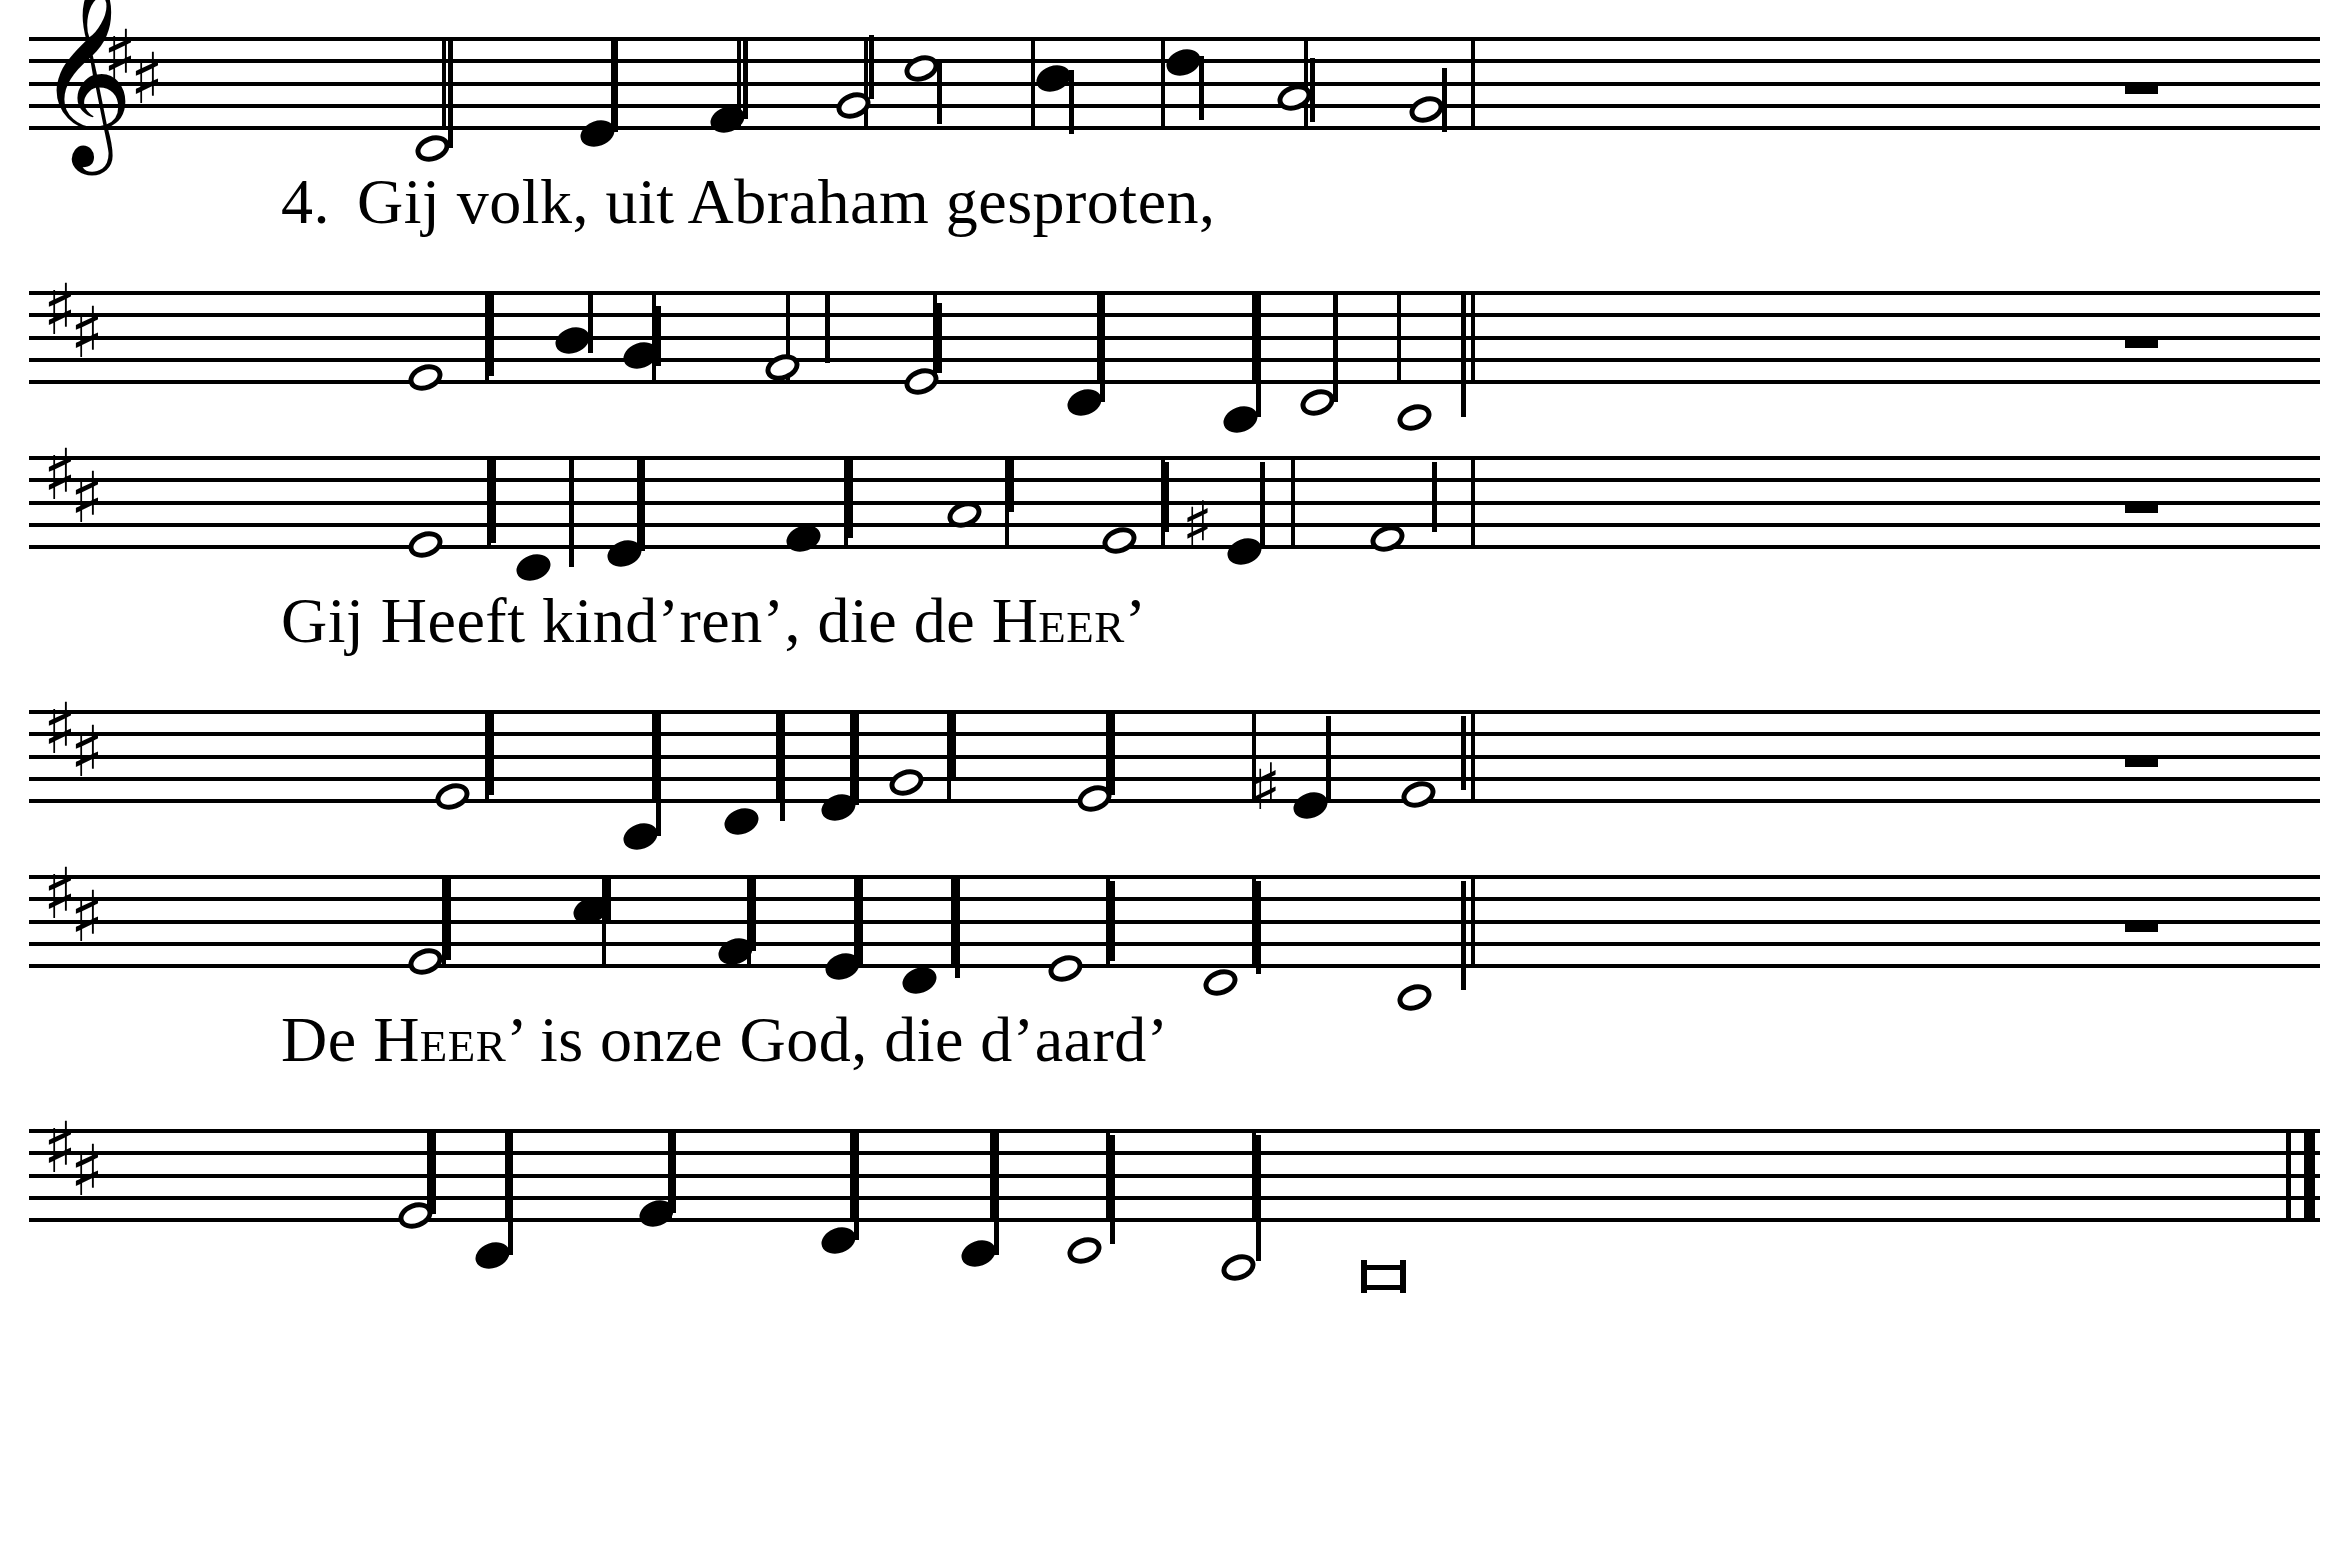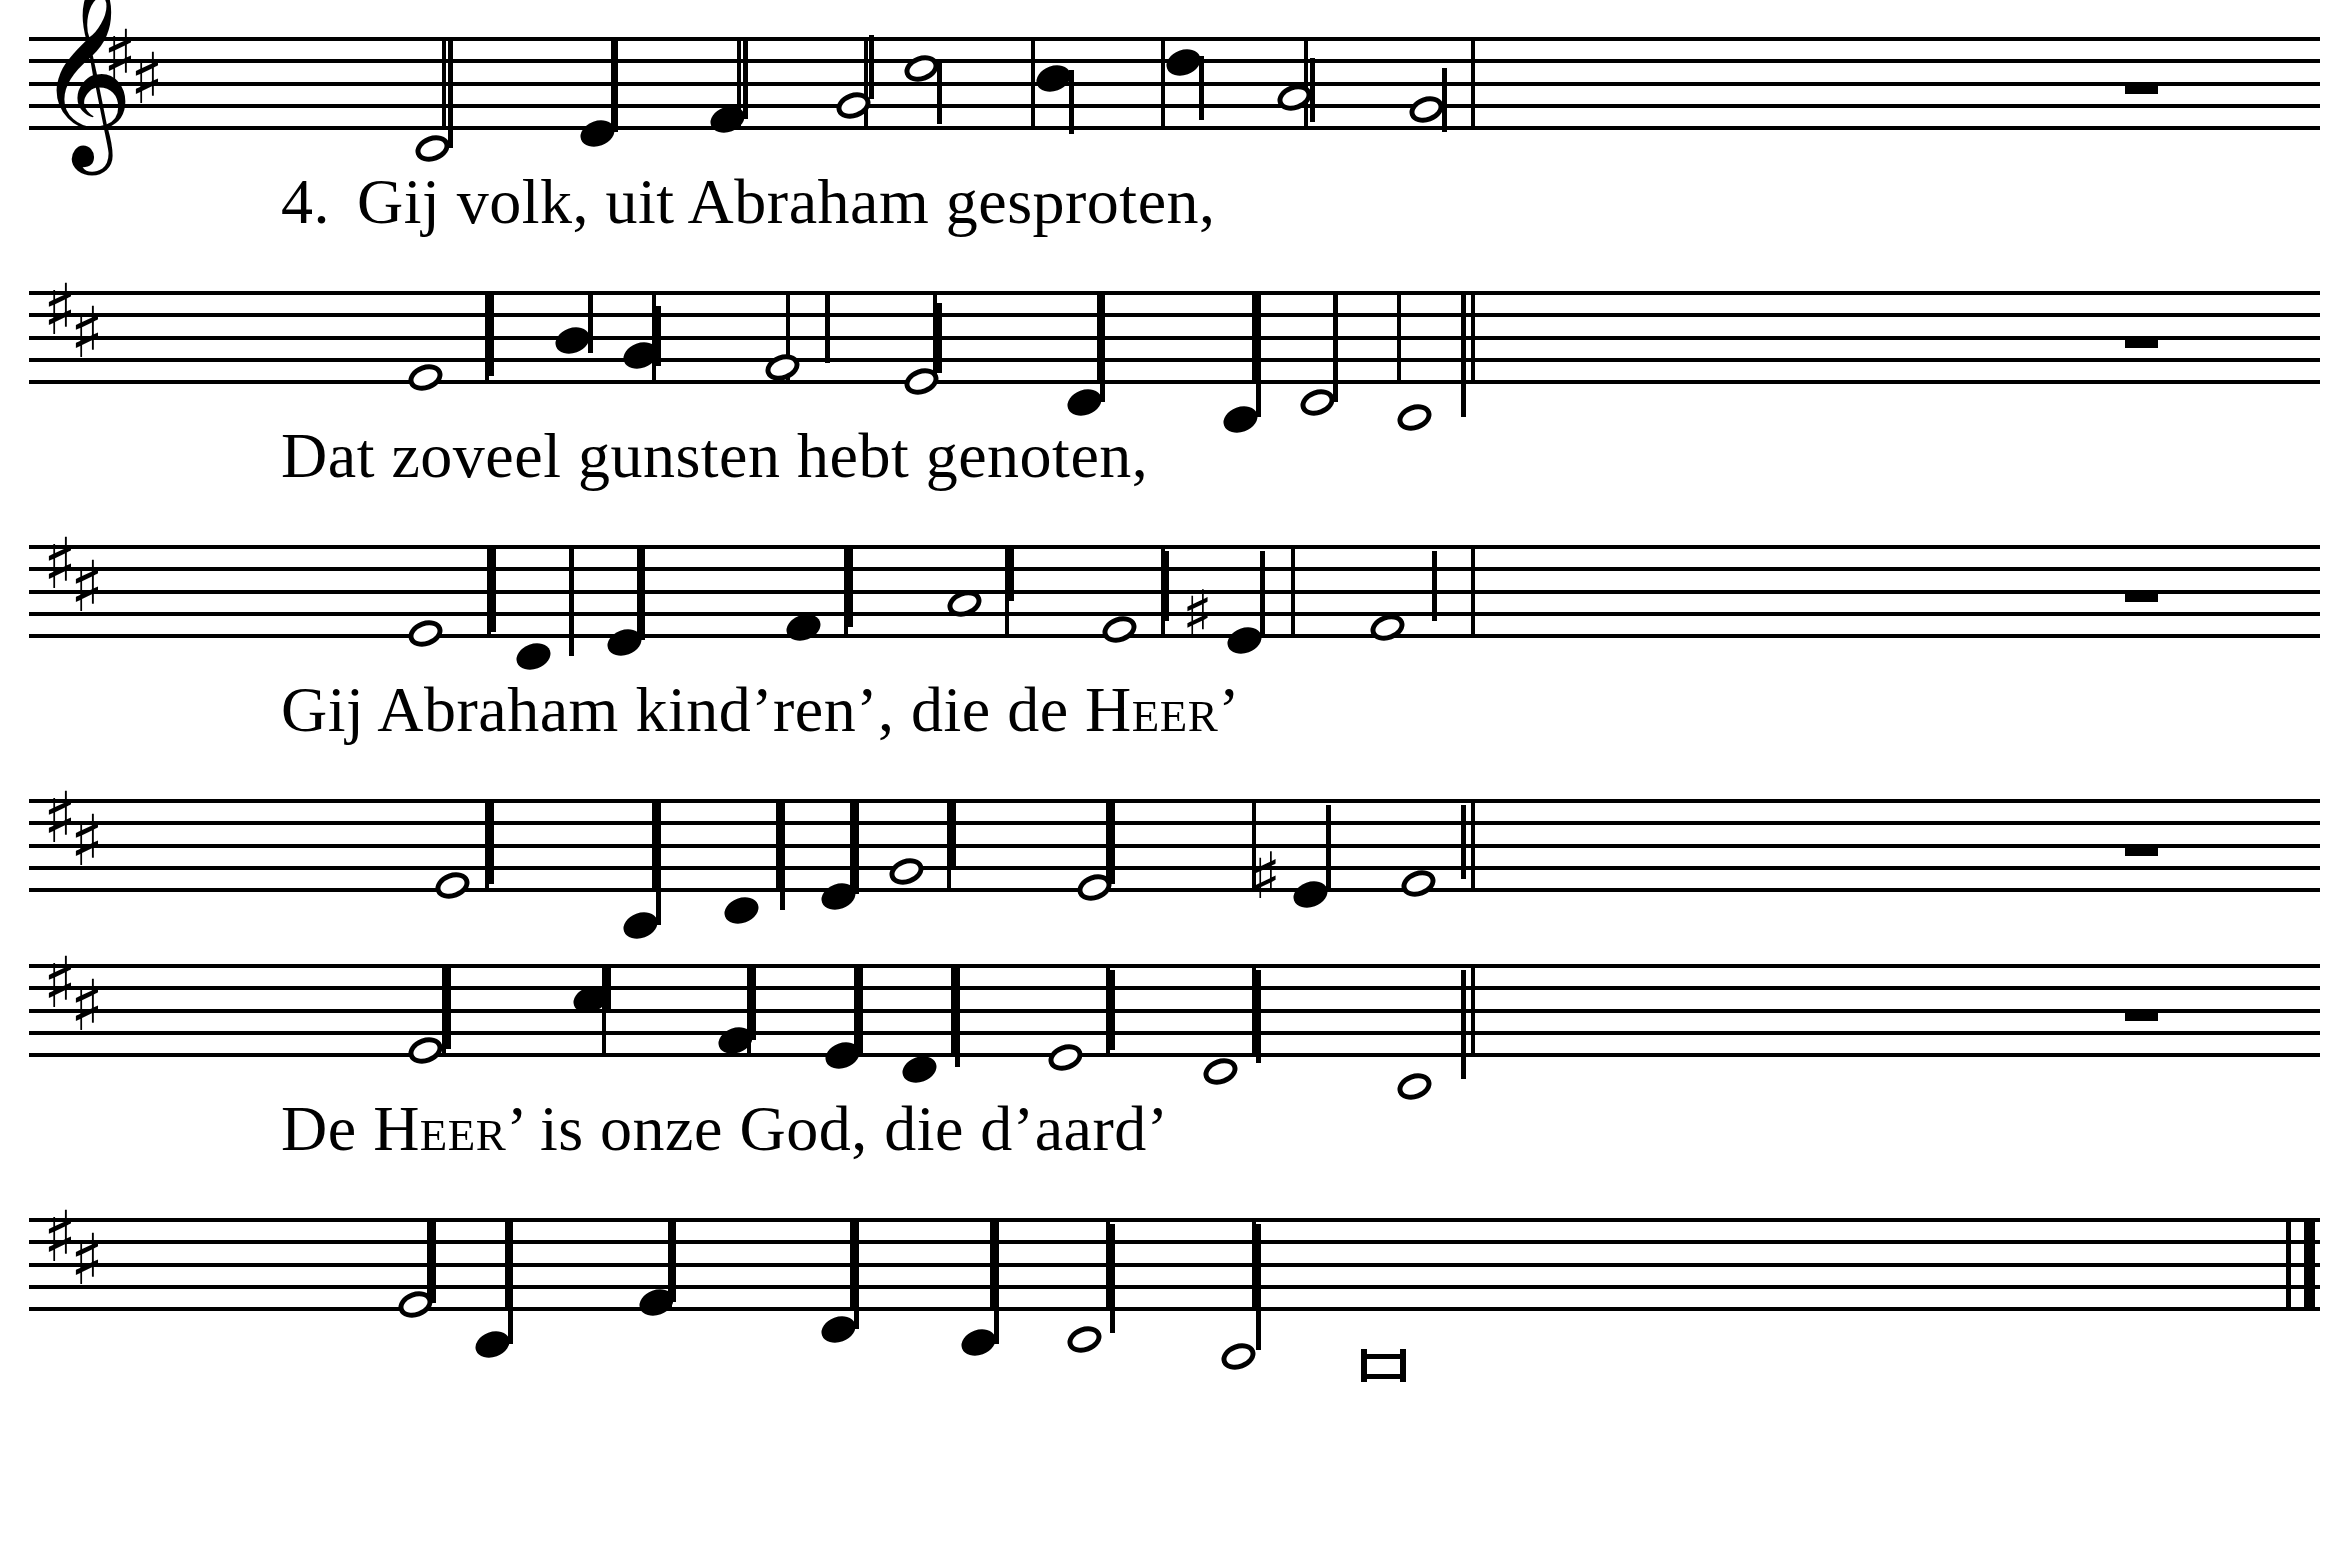--- a/index.html
+++ b/index.html
@@ -259,23 +259,20 @@
       <div class="note filled" style="left:1223px; top:153px;"></div>
 
       <div class="stem" style="left:1333px; top:39px; height:109px;"></div>
       <div class="note hollow" style="left:1300px; top:136px;"></div>
 
       <div class="stem" style="left:1461px; top:39px; height:124px;"></div>
       <div class="note hollow" style="left:1397px; top:151px;"></div>
 
       <div class="rest" style="left:2125px; top:82px;"></div>
     </div>
-    <div class="lyric">
-      <span>Dat zoveel gunsten hebt genoten,</span>
-    </div>
   </div>
 
   <div class="system">
     <div class="staff">
       <div class="lines">
           <i></i>
           <i></i>
           <i></i>
           <i></i>
           <i></i>
@@ -312,21 +309,21 @@
       <div class="accidental" style="left:1182px; top:74px;">♯</div>
       <div class="stem" style="left:1260px; top:43px; height:83px;"></div>
       <div class="note filled" style="left:1227px; top:120px;"></div>
 
       <div class="stem" style="left:1432px; top:43px; height:70px;"></div>
       <div class="note hollow" style="left:1370px; top:107px;"></div>
 
       <div class="rest" style="left:2125px; top:82px;"></div>
     </div>
     <div class="lyric">
-      <span>Gij Abraham kind’ren’, die de </span><span class="smallcaps">Heer</span><span>’</span>
+      <span>Gij Heeft kind’ren’, die de </span><span class="smallcaps">Heer</span><span>’</span>
     </div>
   </div>
 
   <div class="system">
     <div class="staff">
       <div class="lines">
           <i></i>
           <i></i>
           <i></i>
           <i></i>

